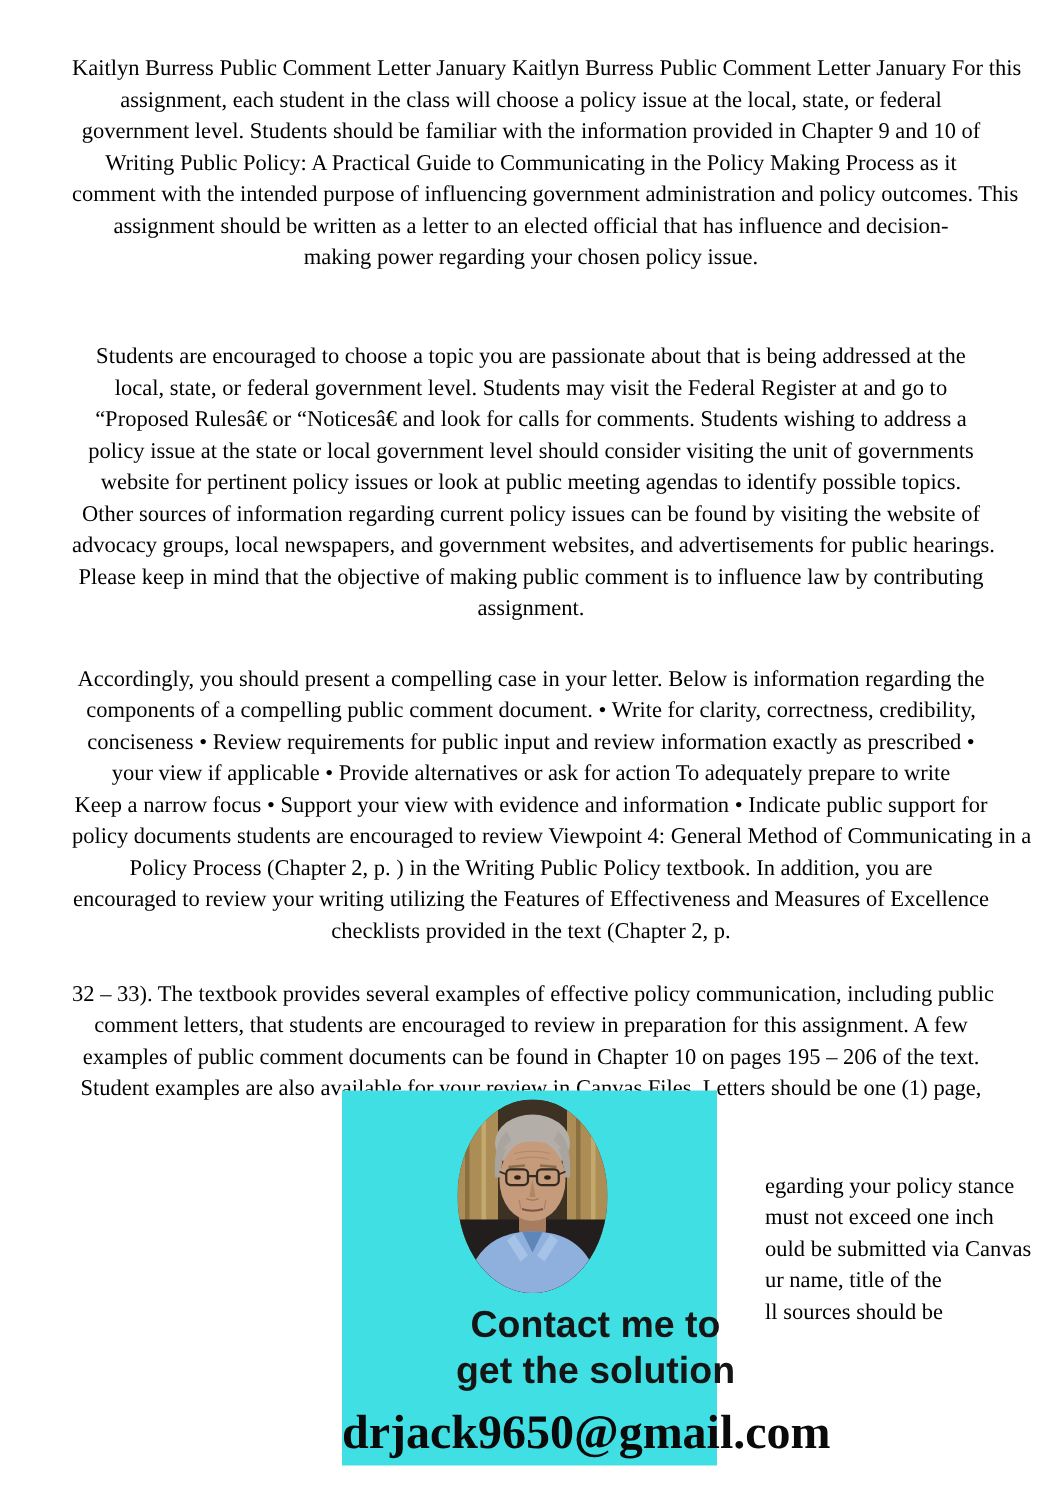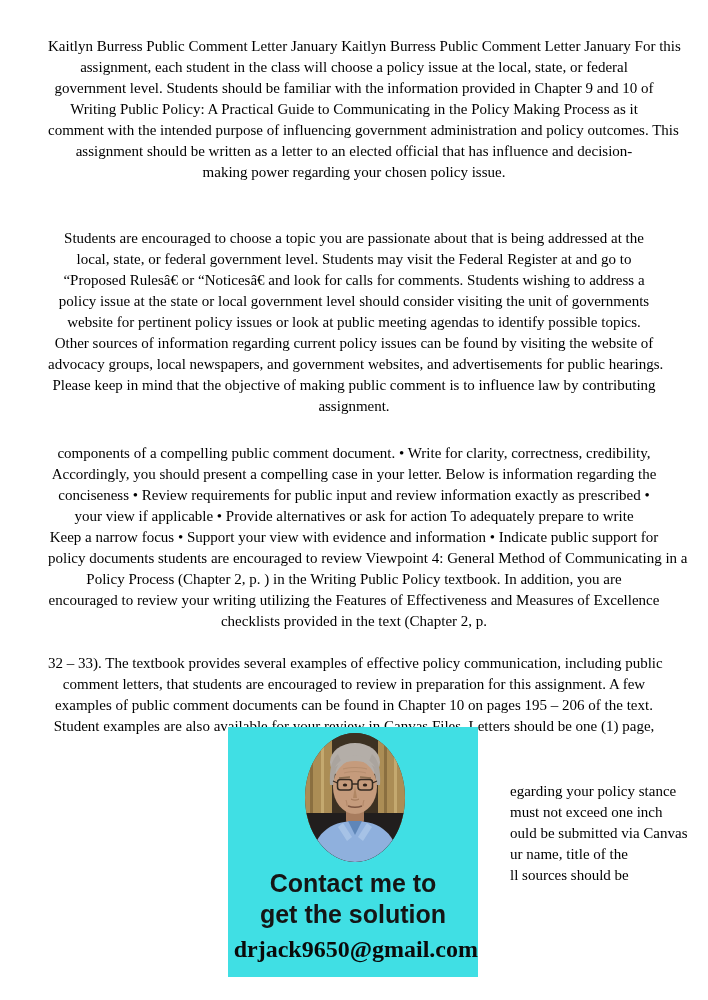--- a/index.html
+++ b/index.html
@@ -50,30 +50,31 @@
     position: absolute;
     top: 141px;
     left: 0;
     width: 100%;
     text-align: center;
     font-family: "Liberation Sans", sans-serif;
     font-weight: 700;
     font-size: 25px;
     line-height: 31px;
     color: #151515;
+    padding-left: 44px;
   }
   .promo-email {
     position: absolute;
     top: 209px;
     left: 0;
     width: 100%;
     text-align: right;
     font-family: "Liberation Serif", serif;
     font-weight: 700;
-    font-size: 24px;
+    font-size: 32px;
     color: #0a0a0a;
   }
 </style>
 </head>
 <body>
 
 <div class="doc-page">
   <div id="paragraphs">
       <div class="para" style="top: 36px;">
         <div class="line">Kaitlyn Burress Public Comment Letter January Kaitlyn Burress Public Comment Letter January For this</div>
@@ -89,22 +90,22 @@
         <div class="line">local, state, or federal government level. Students may visit the Federal Register at and go to</div>
         <div class="line">“Proposed Rulesâ€ or “Noticesâ€ and look for calls for comments. Students wishing to address a</div>
         <div class="line">policy issue at the state or local government level should consider visiting the unit of governments</div>
         <div class="line">website for pertinent policy issues or look at public meeting agendas to identify possible topics.</div>
         <div class="line">Other sources of information regarding current policy issues can be found by visiting the website of</div>
         <div class="line">advocacy groups, local newspapers, and government websites, and advertisements for public hearings.</div>
         <div class="line">Please keep in mind that the objective of making public comment is to influence law by contributing</div>
         <div class="line">assignment.</div>
       </div>
       <div class="para" style="top: 443px;">
+        <div class="line">Accordingly, you should present a compelling case in your letter. Below is information regarding the</div>
         <div class="line">components of a compelling public comment document. • Write for clarity, correctness, credibility,</div>
-        <div class="line">Accordingly, you should present a compelling case in your letter. Below is information regarding the</div>
         <div class="line">conciseness • Review requirements for public input and review information exactly as prescribed •</div>
         <div class="line">your view if applicable • Provide alternatives or ask for action To adequately prepare to write</div>
         <div class="line">Keep a narrow focus • Support your view with evidence and information • Indicate public support for</div>
         <div class="line">policy documents students are encouraged to review Viewpoint 4: General Method of Communicating in a</div>
         <div class="line">Policy Process (Chapter 2, p. ) in the Writing Public Policy textbook. In addition, you are</div>
         <div class="line">encouraged to review your writing utilizing the Features of Effectiveness and Measures of Excellence</div>
         <div class="line">checklists provided in the text (Chapter 2, p.</div>
       </div>
       <div class="para" style="top: 653px;">
         <div class="line">32 – 33). The textbook provides several examples of effective policy communication, including public</div>

